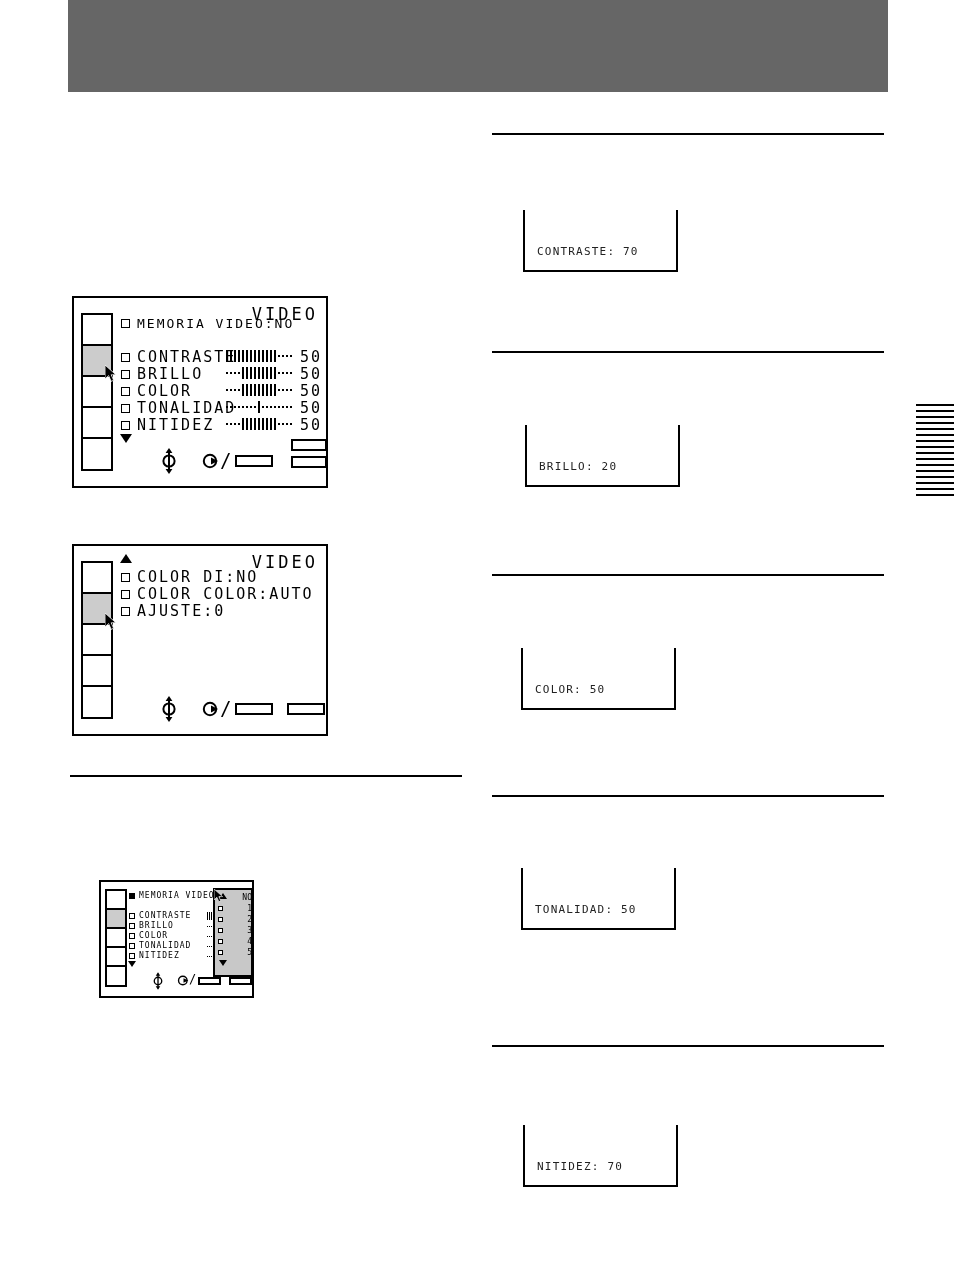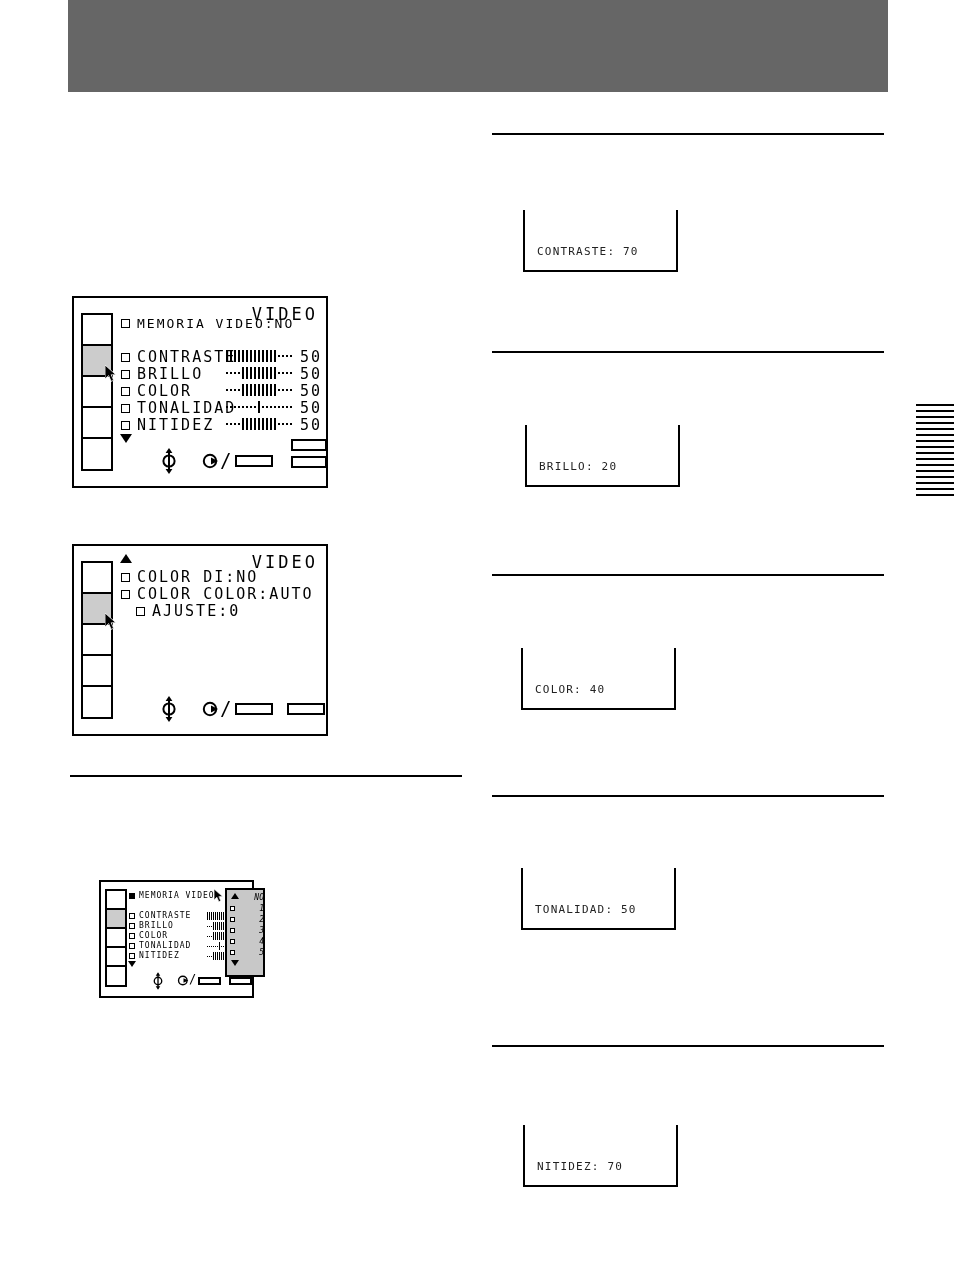--- a/index.html
+++ b/index.html
@@ -379,21 +379,21 @@
   <div class="tri up" style="left:46px; top:8px;"></div>
 
   <div class="menu-row" style="left:47px; top:22px;">
     <span class="chk" style="width:9px;height:9px;margin-right:7px;"></span>
     <span class="label-txt" style="font-size:15px;">COLOR DI:NO</span>
   </div>
   <div class="menu-row" style="left:47px; top:39px;">
     <span class="chk" style="width:9px;height:9px;margin-right:7px;"></span>
     <span class="label-txt" style="font-size:15px;">COLOR COLOR:AUTO</span>
   </div>
-  <div class="menu-row" style="left:62px; top:56px;">
+  <div class="menu-row" style="left:47px; top:56px;">
     <span class="chk" style="width:9px;height:9px;margin-right:7px;"></span>
     <span class="label-txt" style="font-size:15px;">AJUSTE:0</span>
   </div>
 
   <svg style="position:absolute;left:86px;top:150px;width:18px;height:26px;" viewBox="0 0 18 26">
     <circle cx="9" cy="13" r="5.6" fill="none" stroke="#000" stroke-width="2"></circle>
     <line x1="9" y1="2" x2="9" y2="24" stroke="#000" stroke-width="2"></line>
     <polygon points="9,0 5.6,5 12.4,5" fill="#000"></polygon>
     <polygon points="9,26 5.6,21 12.4,21" fill="#000"></polygon>
   </svg>
@@ -519,21 +519,21 @@
       <span style="width:1px;height:8px;margin-right:1px;"></span>
     <span style="width:1px;height:8px;margin-right:1px;"></span>
       <span style="width:1px;height:8px;margin-right:1px;"></span>
     <span style="width:1px;height:1px;margin-right:1px;"></span>
       <span style="width:1px;height:1px;margin-right:1px;"></span>
     <span style="width:1px;height:1px;margin-right:1px;"></span>
   </div>
 
   <div class="tri down sm" style="left:27px; top:79px;"></div>
 
-  <div class="dropdown" style="left:124px; top:6px; width:40px; height:89px;font-style:italic;">
+  <div class="dropdown" style="left:112px; top:6px; width:40px; height:89px;">
     <div class="tri up sm" style="left:4px; top:3px;"></div>
     <div class="dd-row" style="position:absolute;left:3px;top:2px;width:34px;height:11px;">
       <span class="chk" style="width:5px;height:5px;visibility:hidden;"></span>
       <span style="font-size:8px;">NO</span>
     </div>
     <div class="dd-row" style="position:absolute;left:3px;top:13px;width:34px;height:11px;">
       <span class="chk" style="width:5px;height:5px;"></span>
       <span style="font-size:8px;">1</span>
     </div>
     <div class="dd-row" style="position:absolute;left:3px;top:24px;width:34px;height:11px;">
@@ -576,21 +576,21 @@
 
 <div class="callout" style="left:523px; top:210px; width:155px; height:62px;">
   <div class="txt">CONTRASTE: 70</div>
 </div>
 
 <div class="callout" style="left:525px; top:425px; width:155px; height:62px;">
   <div class="txt">BRILLO: 20</div>
 </div>
 
 <div class="callout" style="left:521px; top:648px; width:155px; height:62px;">
-  <div class="txt">COLOR: 40</div>
+  <div class="txt">COLOR: 50</div>
 </div>
 
 <div class="callout" style="left:521px; top:868px; width:155px; height:62px;">
   <div class="txt">TONALIDAD: 50</div>
 </div>
 
 <div class="callout" style="left:523px; top:1125px; width:155px; height:62px;">
   <div class="txt">NITIDEZ: 70</div>
 </div>
 

